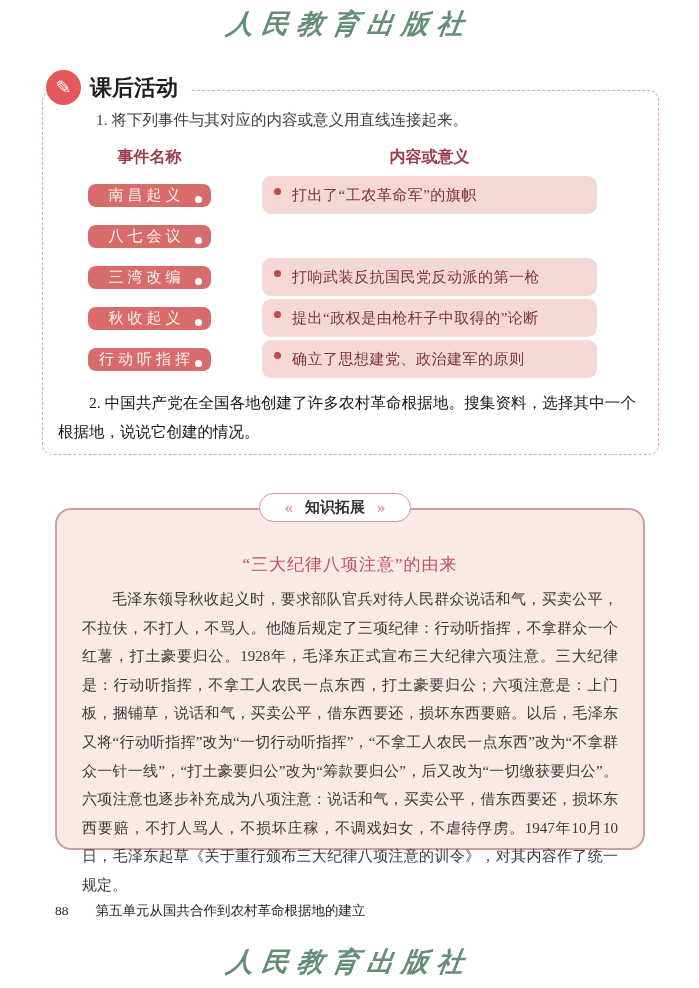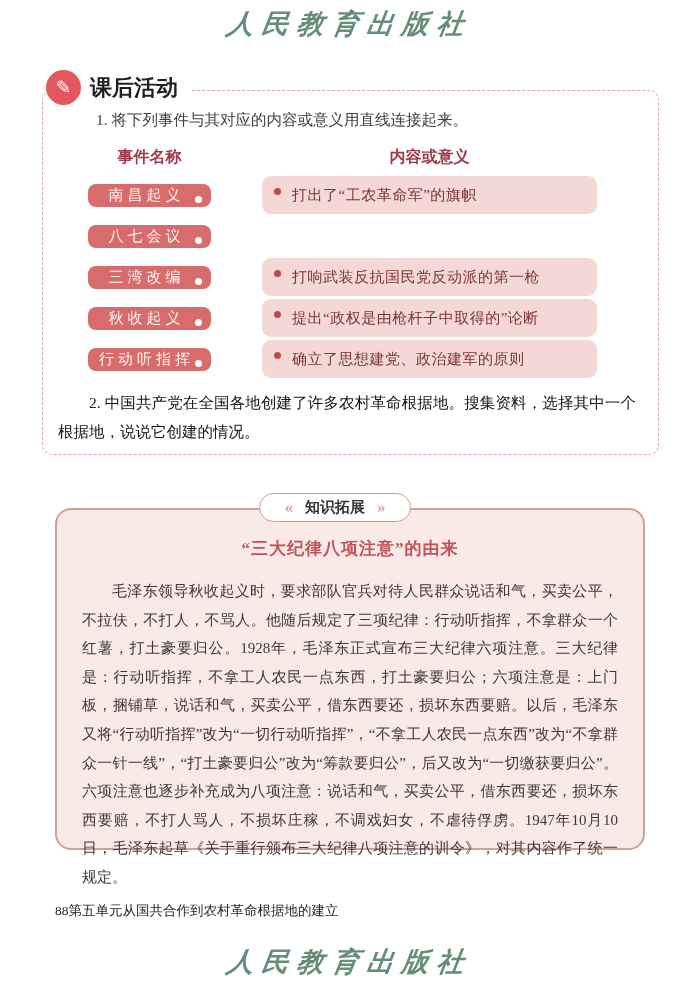--- a/index.html
+++ b/index.html
@@ -177,46 +177,46 @@
   .pink-box {
     position: absolute;
     left: 55px; top: 508px;
     width: 590px; height: 342px;
     background: #f9e9e7;
     border: 2px solid #cf9f9a;
     border-radius: 16px;
     z-index: 2;
   }
   .k-title {
-    margin-top: 27px;
+    margin-top: 43px;
     text-align: center;
     color: #c2525a;
-    font-weight: bold;
+    font-weight: normal;
     font-size: 17px;
     letter-spacing: 1px;
   }
   .k-body {
-    margin: 17px 25px 0 25px;
+    margin: 9px 25px 0 25px;
     font-size: 15px;
     line-height: 28.6px;
     text-align: justify;
     text-indent: 2em;
     color: #3d3836;
   }
 
   
   .page-footer {
     position: absolute;
     left: 55px; top: 902px;
     font-size: 13.5px;
     color: #1f1f1f;
     display: flex;
     align-items: baseline;
   }
-  .page-num { margin-right: 0; }
+  .page-num { margin-right: 27px; }
   .unit-label { }
 </style>
 </head>
 <body>
 
 <div class="page">
 
   <div class="watermark top">人民教育出版社</div>
 
   <div class="dashed-box"></div>

